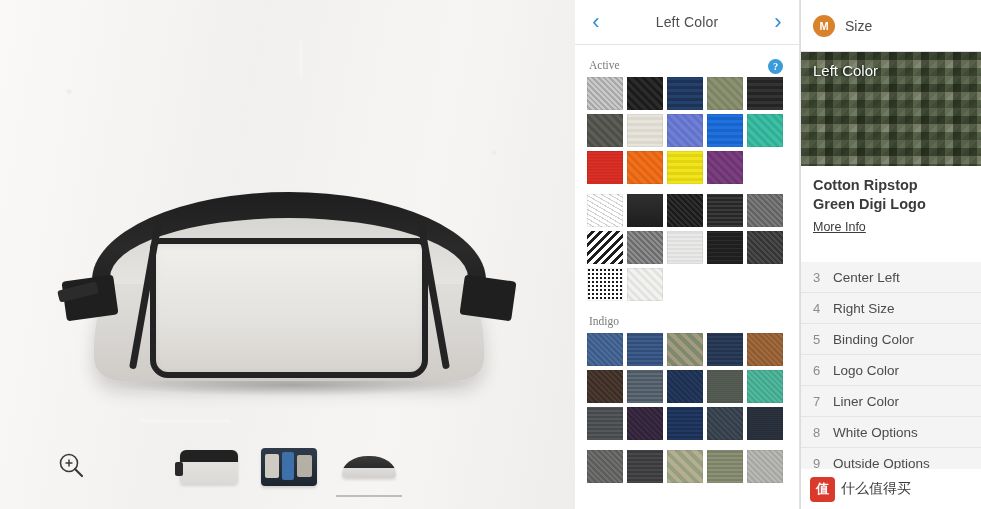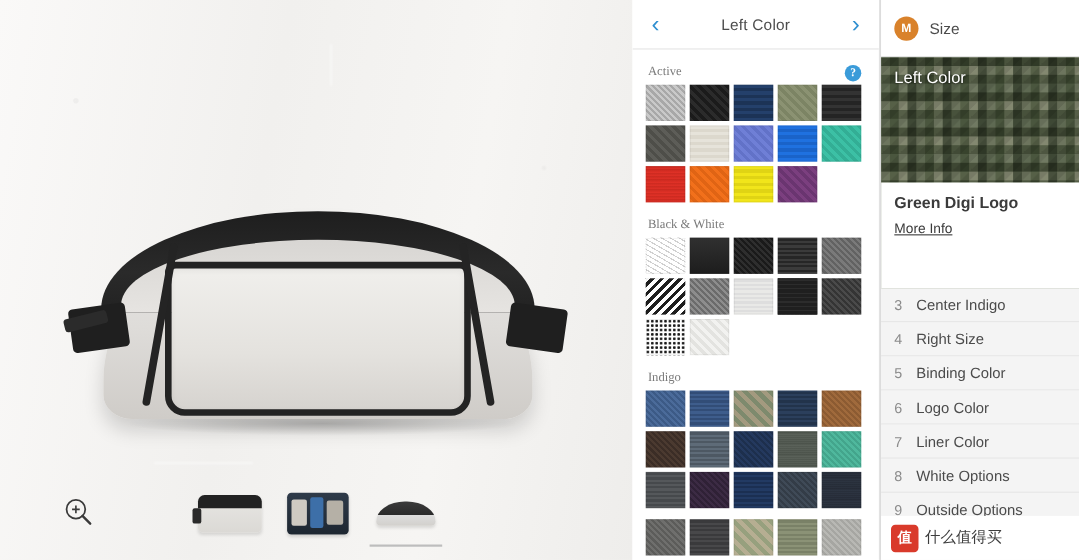--- a/index.html
+++ b/index.html
@@ -320,23 +320,20 @@
           <div class="swatch" style="background: repeating-linear-gradient(0deg, rgb(230, 227, 218) 0px, rgb(230, 227, 218) 3px, rgb(220, 216, 205) 3px, rgb(220, 216, 205) 6px);"></div>
           <div class="swatch" style="background: repeating-linear-gradient(45deg, rgb(111, 127, 214) 0px, rgb(111, 127, 214) 3px, rgb(98, 114, 200) 3px, rgb(98, 114, 200) 6px);"></div>
           <div class="swatch" style="background: repeating-linear-gradient(0deg, rgb(31, 113, 224) 0px, rgb(31, 113, 224) 3px, rgb(26, 99, 201) 3px, rgb(26, 99, 201) 6px);"></div>
           <div class="swatch" style="background: repeating-linear-gradient(45deg, rgb(60, 192, 165) 0px, rgb(60, 192, 165) 3px, rgb(51, 174, 149) 3px, rgb(51, 174, 149) 6px);"></div>
           <div class="swatch" style="background: repeating-linear-gradient(0deg, rgb(224, 49, 39) 3px, rgb(201, 41, 31) 6px);"></div>
           <div class="swatch" style="background: repeating-linear-gradient(45deg, rgb(242, 112, 27) 0px, rgb(242, 112, 27) 3px, rgb(224, 100, 20) 3px, rgb(224, 100, 20) 6px);"></div>
           <div class="swatch" style="background: repeating-linear-gradient(0deg, rgb(241, 229, 26) 0px, rgb(241, 229, 26) 3px, rgb(224, 212, 20) 3px, rgb(224, 212, 20) 6px);"></div>
           <div class="swatch" style="background: repeating-linear-gradient(45deg, rgb(123, 63, 127) 0px, rgb(123, 63, 127) 3px, rgb(106, 53, 112) 3px, rgb(106, 53, 112) 6px);"></div>
           <div class="swatch empty"></div>
         </div>
-        <div class="group-head">
-          <div class="group-title">Black &amp; White</div>
-        </div>
         <div class="swatch-grid">
           <div class="swatch" style="background: repeating-linear-gradient(30deg, rgb(255, 255, 255) 0px, rgb(255, 255, 255) 3px, rgb(208, 208, 208) 3px, rgb(208, 208, 208) 4px), repeating-linear-gradient(-30deg, rgb(255, 255, 255) 0px, rgb(255, 255, 255) 3px, rgb(207, 207, 207) 3px, rgb(207, 207, 207) 4px);"></div>
           <div class="swatch" style="background: linear-gradient(rgb(48, 48, 48), rgb(29, 29, 29));"></div>
           <div class="swatch" style="background: repeating-linear-gradient(45deg, rgb(46, 46, 46) 0px, rgb(46, 46, 46) 2px, rgb(26, 26, 26) 2px, rgb(26, 26, 26) 4px);"></div>
           <div class="swatch" style="background: repeating-linear-gradient(0deg, rgb(59, 59, 59) 0px, rgb(59, 59, 59) 2px, rgb(38, 38, 38) 2px, rgb(38, 38, 38) 4px);"></div>
           <div class="swatch" style="background: repeating-linear-gradient(45deg, rgb(122, 122, 122) 0px, rgb(122, 122, 122) 2px, rgb(98, 98, 98) 2px, rgb(98, 98, 98) 4px);"></div>
           <div class="swatch" style="background: repeating-linear-gradient(135deg, rgb(255, 255, 255) 0px, rgb(255, 255, 255) 3px, rgb(30, 30, 30) 3px, rgb(30, 30, 30) 6px);"></div>
           <div class="swatch" style="background: repeating-linear-gradient(45deg, rgb(141, 141, 141) 0px, rgb(141, 141, 141) 2px, rgb(107, 107, 107) 2px, rgb(107, 107, 107) 4px);"></div>
           <div class="swatch" style="background: repeating-linear-gradient(0deg, rgb(233, 233, 231) 0px, rgb(233, 233, 231) 2px, rgb(222, 222, 222) 2px, rgb(222, 222, 222) 4px);"></div>
           <div class="swatch" style="background: repeating-linear-gradient(0deg, rgb(31, 31, 31) 0px, rgb(31, 31, 31) 3px, rgb(44, 44, 44) 3px, rgb(44, 44, 44) 4px), repeating-linear-gradient(90deg, rgb(31, 31, 31) 0px, rgb(31, 31, 31) 3px, rgb(44, 44, 44) 3px, rgb(44, 44, 44) 4px);"></div>
@@ -385,29 +382,30 @@
 
     <div id="active-card">
       <div id="active-swatch"></div>
       <div id="active-card-title">Left Color</div>
       <div id="dots">
         <span class="dot filled"></span>
         <span class="dot"></span>
         <span class="dot-next">❯</span>
       </div>
       <div id="active-info">
+        <div class="fabric">Cotton Ripstop</div>
         <div class="fabric">Green Digi Logo</div>
         <span class="more">More Info</span>
       </div>
     </div>
 
     <div id="rail-options">
         <div class="rail-row">
           <span class="num">3</span>
-          <span class="label">Center Indigo</span>
+          <span class="label">Center Left</span>
         </div>
         <div class="rail-row">
           <span class="num">4</span>
           <span class="label">Right Size</span>
         </div>
         <div class="rail-row">
           <span class="num">5</span>
           <span class="label">Binding Color</span>
         </div>
         <div class="rail-row">

